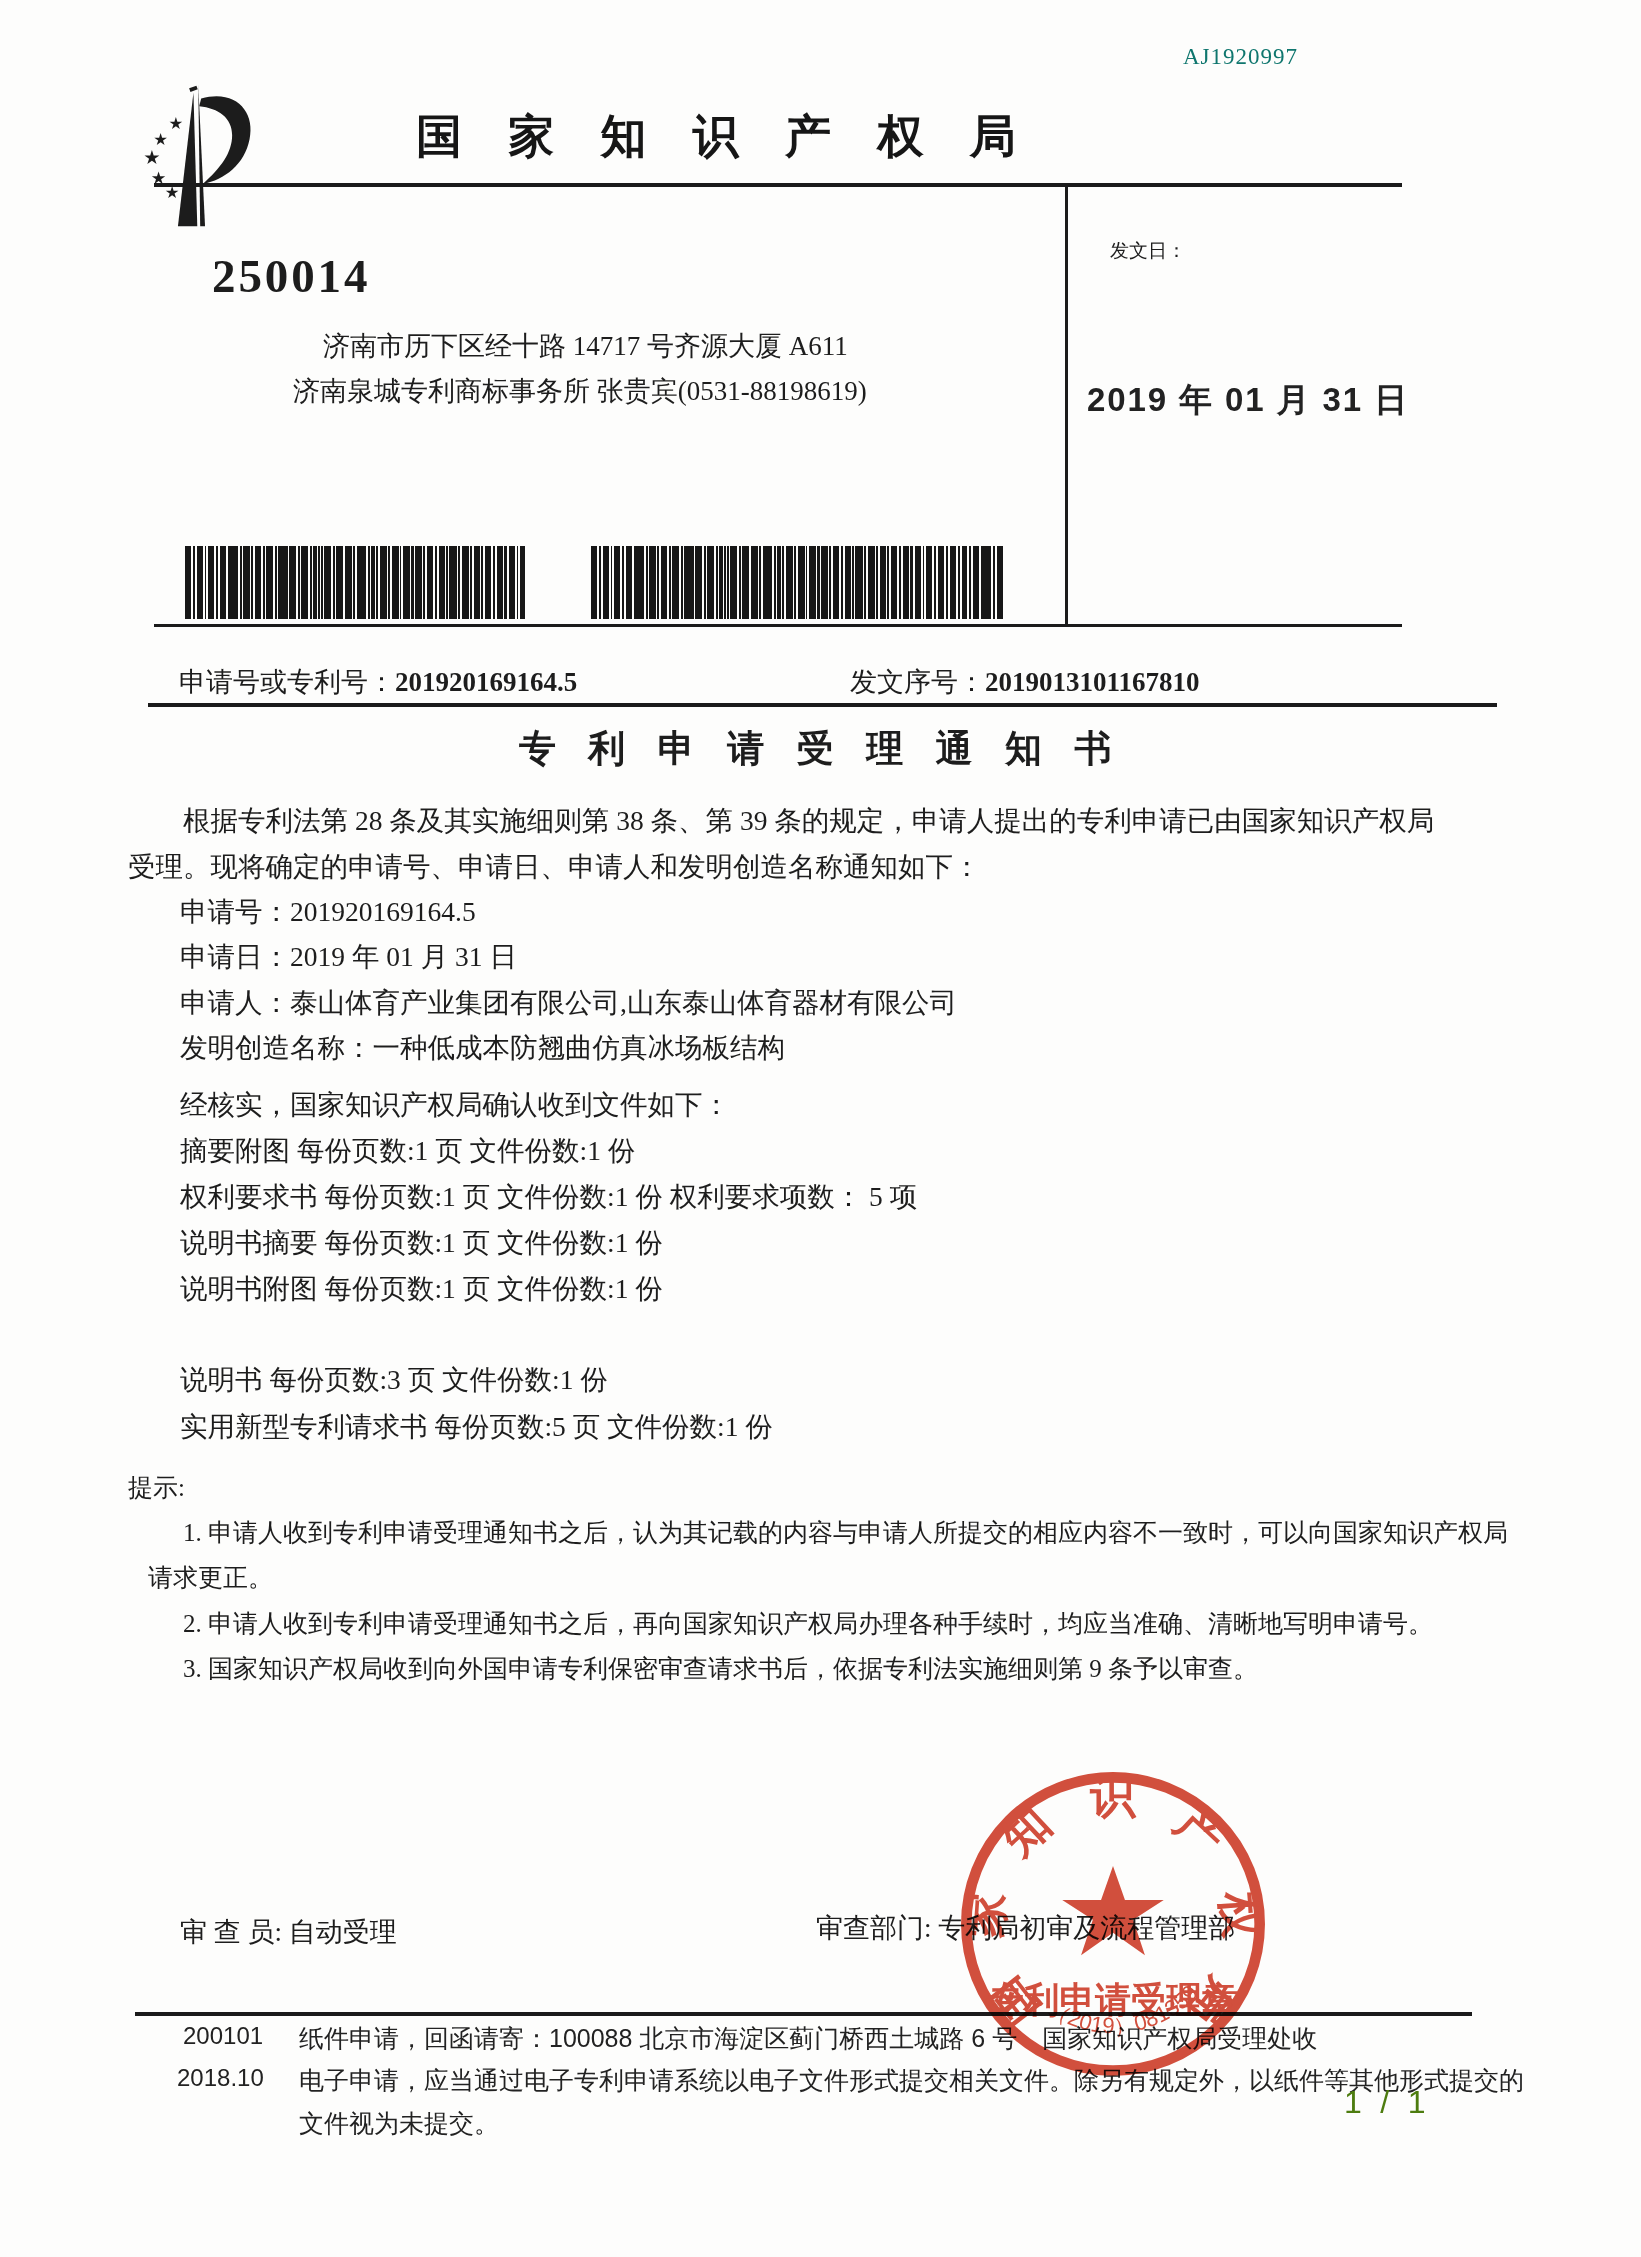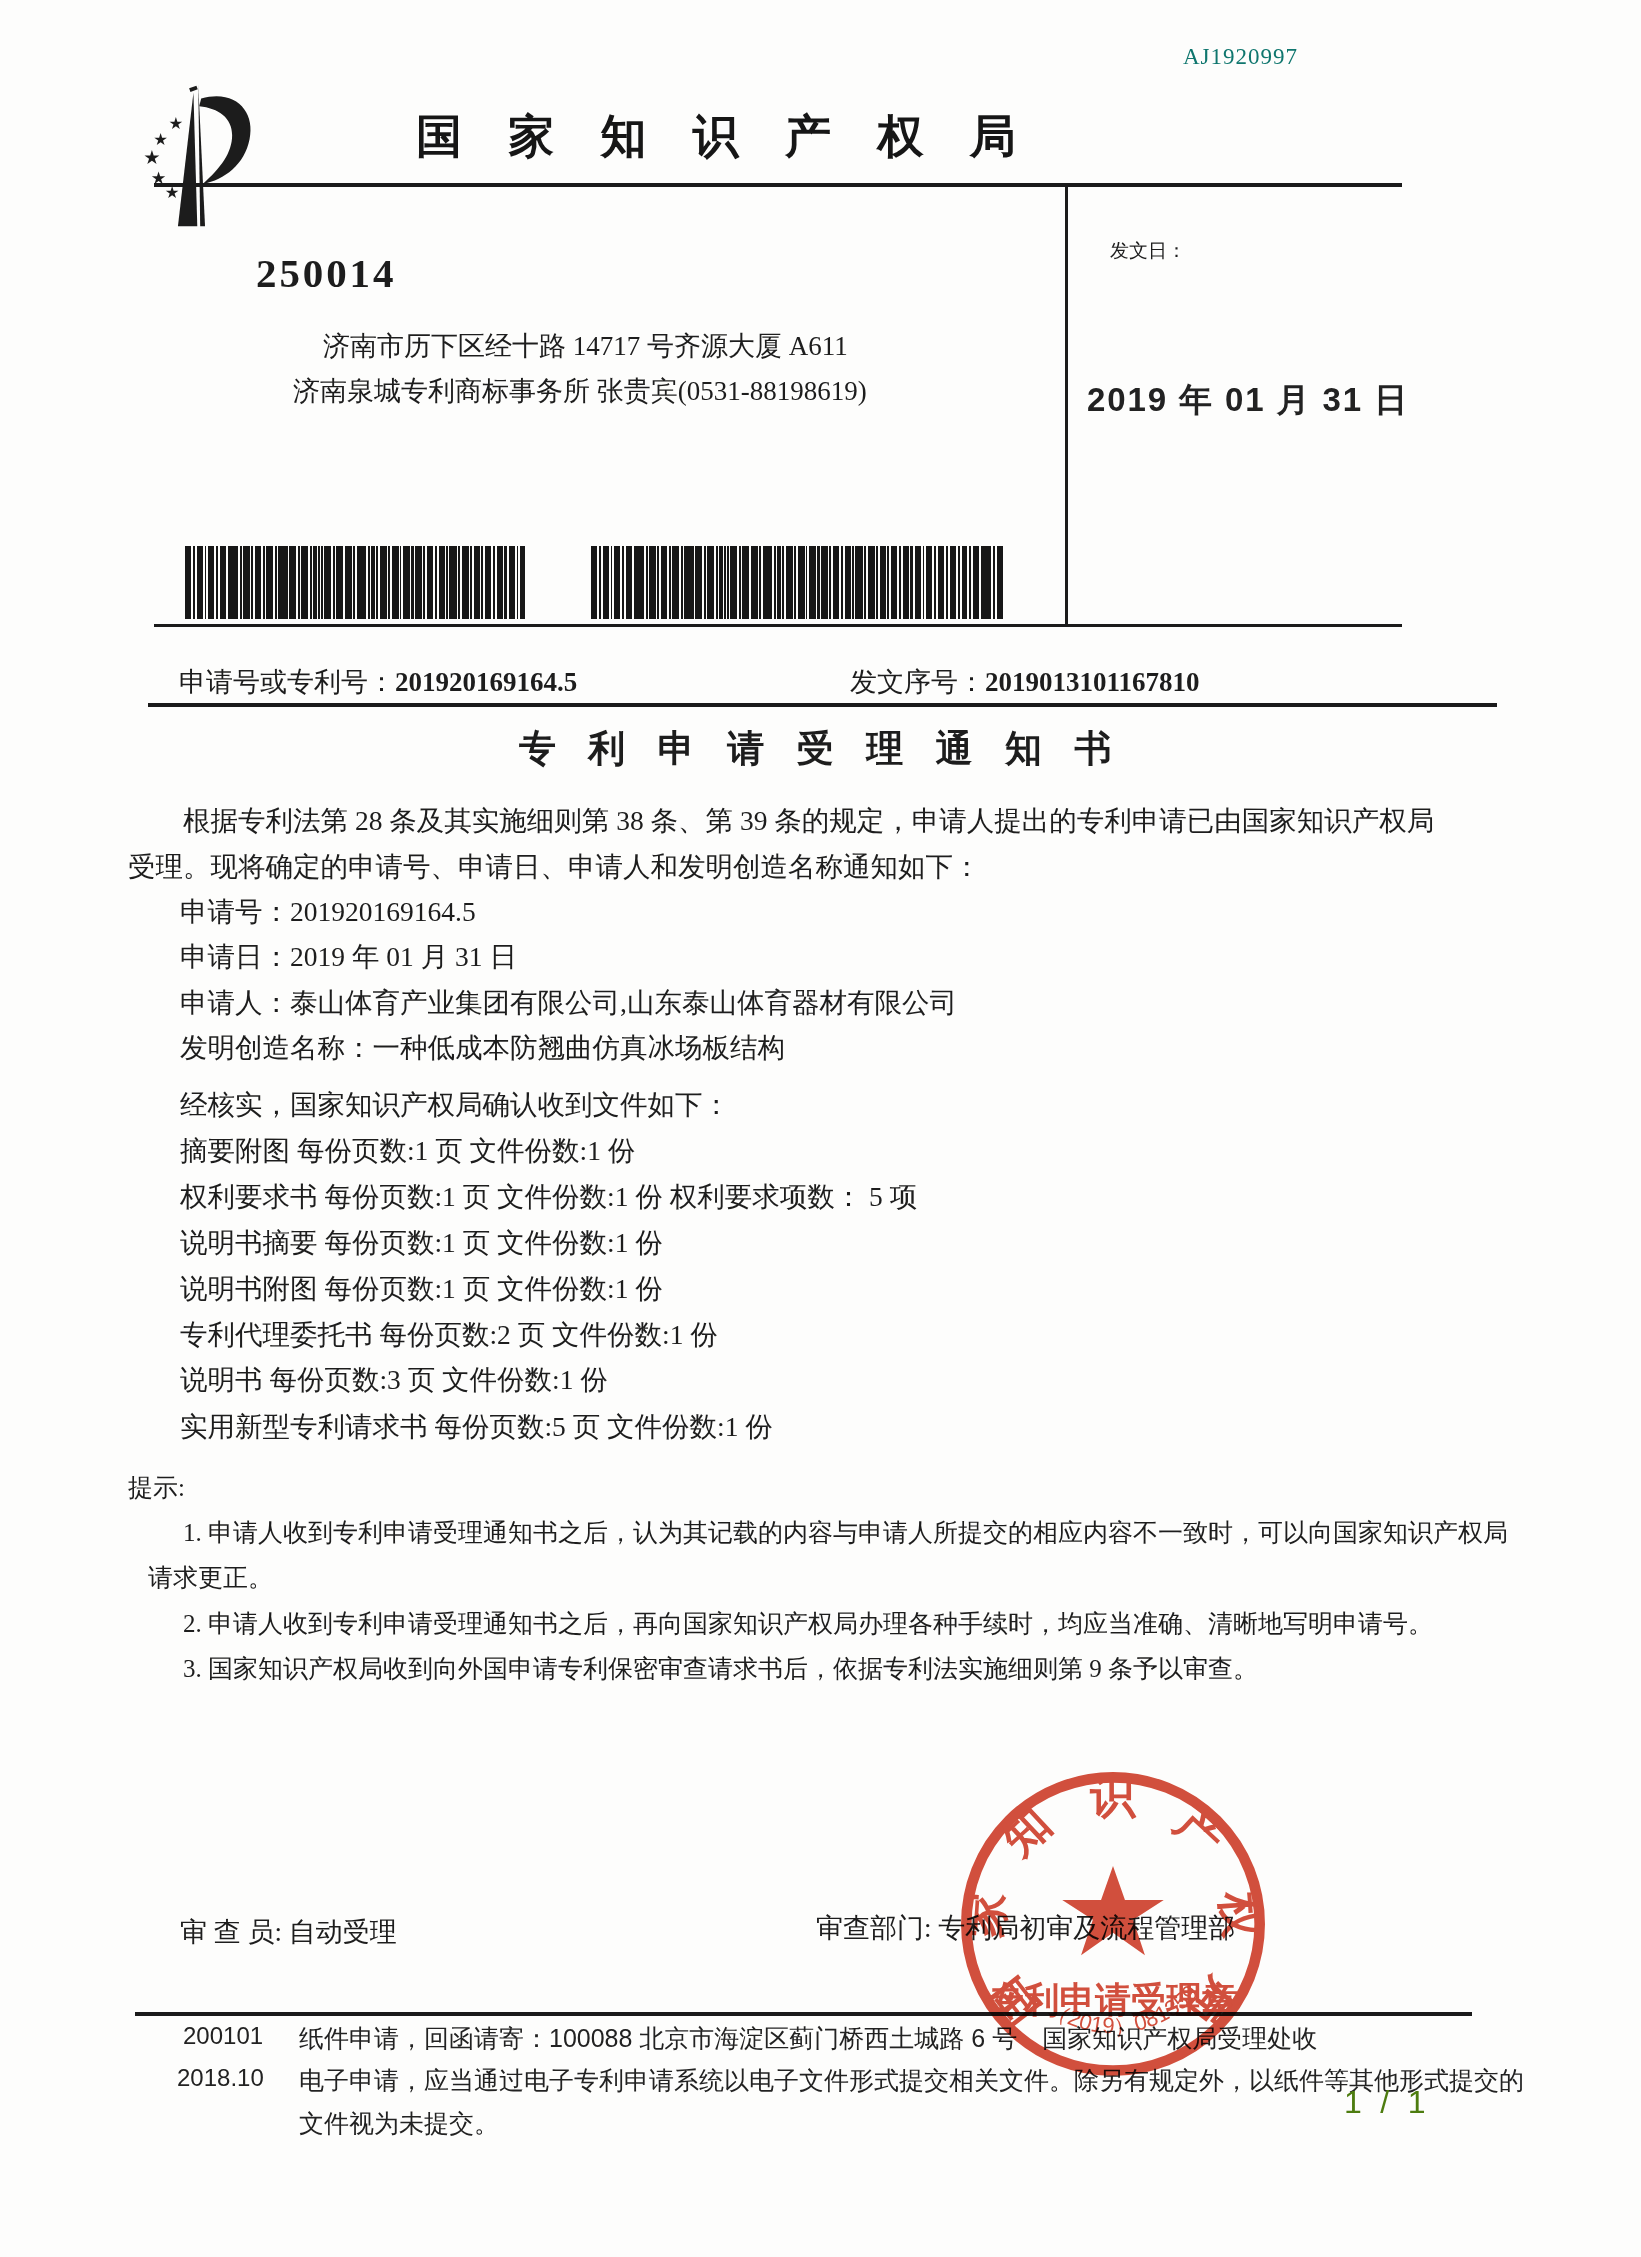--- a/index.html
+++ b/index.html
@@ -6,21 +6,21 @@
   .page{
     position:relative;width:1641px;height:2257px;overflow:hidden;
     background:#fdfdfc;
     font-family:"Liberation Serif","DejaVu Serif",serif;
     color:#1d1d1d;
   }
   .abs{position:absolute;white-space:nowrap;}
   .ref{font-size:23px;color:#0f766e;letter-spacing:1px;}
   .agency{font-size:46px;font-weight:bold;letter-spacing:17.4px;color:#161616;text-align:center;}
   .rule{position:absolute;background:#1b1b1b;}
-  .postal{font-size:41px;font-weight:bold;letter-spacing:2.9px;margin-left:44px;}
+  .postal{font-size:47px;font-weight:bold;letter-spacing:2.9px;}
   .addr{font-size:27px;}
   .date-label{font-size:19px;}
   .date-value{font-size:33px;font-weight:bold;font-family:"Liberation Sans","DejaVu Sans",sans-serif;letter-spacing:1.9px;color:#222;}
   .barcode{
     position:absolute;
     background:
       repeating-linear-gradient(90deg,#171717 0 1.9px,rgba(0,0,0,0) 1.9px 3.9px),
       repeating-linear-gradient(90deg,#171717 0 4.8px,rgba(0,0,0,0) 4.8px 11.6px),
       repeating-linear-gradient(90deg,rgba(0,0,0,0) 0 7.7px,#171717 7.7px 9.7px,rgba(0,0,0,0) 9.7px 18.3px);
   }
@@ -96,21 +96,20 @@
   <div class="abs body-line" style="left:180px;top:1030px;">
     <span>发明创造名称：</span><span>一种低成本防翘曲仿真冰场板结构</span>
   </div>
 
   <div class="abs body-line" style="left:180px;top:1087px;">经核实，国家知识产权局确认收到文件如下：</div>
 
   <div class="abs body-line" style="left:180px;top:1133px;">摘要附图 每份页数:1 页  文件份数:1 份</div>
   <div class="abs body-line" style="left:180px;top:1179px;">权利要求书 每份页数:1 页  文件份数:1 份  权利要求项数：  5 项</div>
   <div class="abs body-line" style="left:180px;top:1225px;">说明书摘要 每份页数:1 页  文件份数:1 份</div>
   <div class="abs body-line" style="left:180px;top:1271px;">说明书附图 每份页数:1 页  文件份数:1 份</div>
-  <div class="abs body-line" style="left:180px;top:1317px;">专利代理委托书 每份页数:2 页  文件份数:1 份</div>
   <div class="abs body-line" style="left:180px;top:1362px;">说明书 每份页数:3 页  文件份数:1 份</div>
   <div class="abs body-line" style="left:180px;top:1409px;">实用新型专利请求书 每份页数:5 页  文件份数:1 份</div>
 
   <div class="abs note" style="left:128px;top:1471px;">提示:</div>
   <div class="abs note" style="left:183px;top:1516px;">1. 申请人收到专利申请受理通知书之后，认为其记载的内容与申请人所提交的相应内容不一致时，可以向国家知识产权局</div>
   <div class="abs note" style="left:128px;top:1561px;margin-left:20px;">请求更正。</div>
   <div class="abs note" style="left:183px;top:1607px;">2. 申请人收到专利申请受理通知书之后，再向国家知识产权局办理各种手续时，均应当准确、清晰地写明申请号。</div>
   <div class="abs note" style="left:183px;top:1652px;">3. 国家知识产权局收到向外国申请专利保密审查请求书后，依据专利法实施细则第 9 条予以审查。</div>
 
   <div class="abs sign" style="left:180px;top:1914px;">

